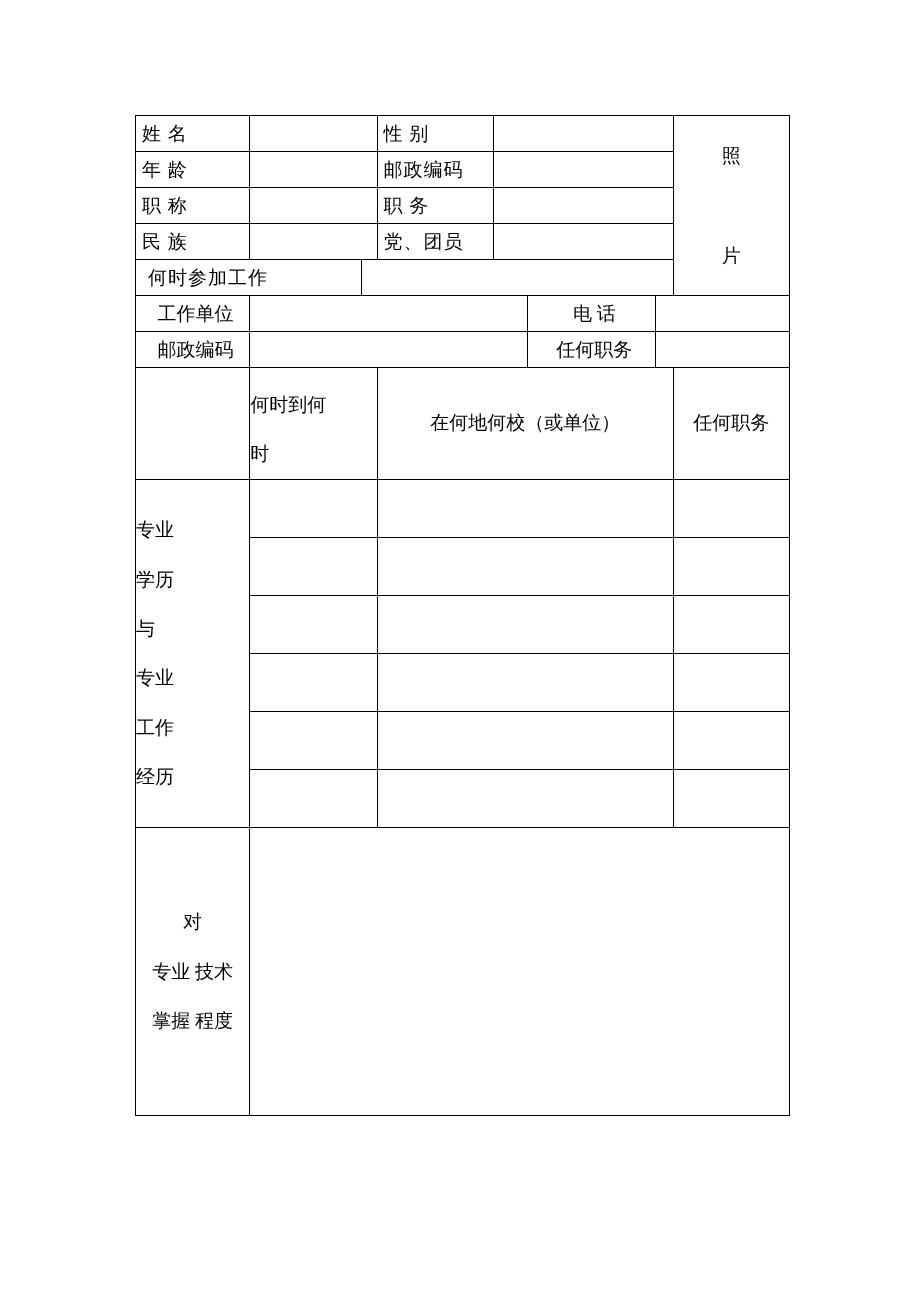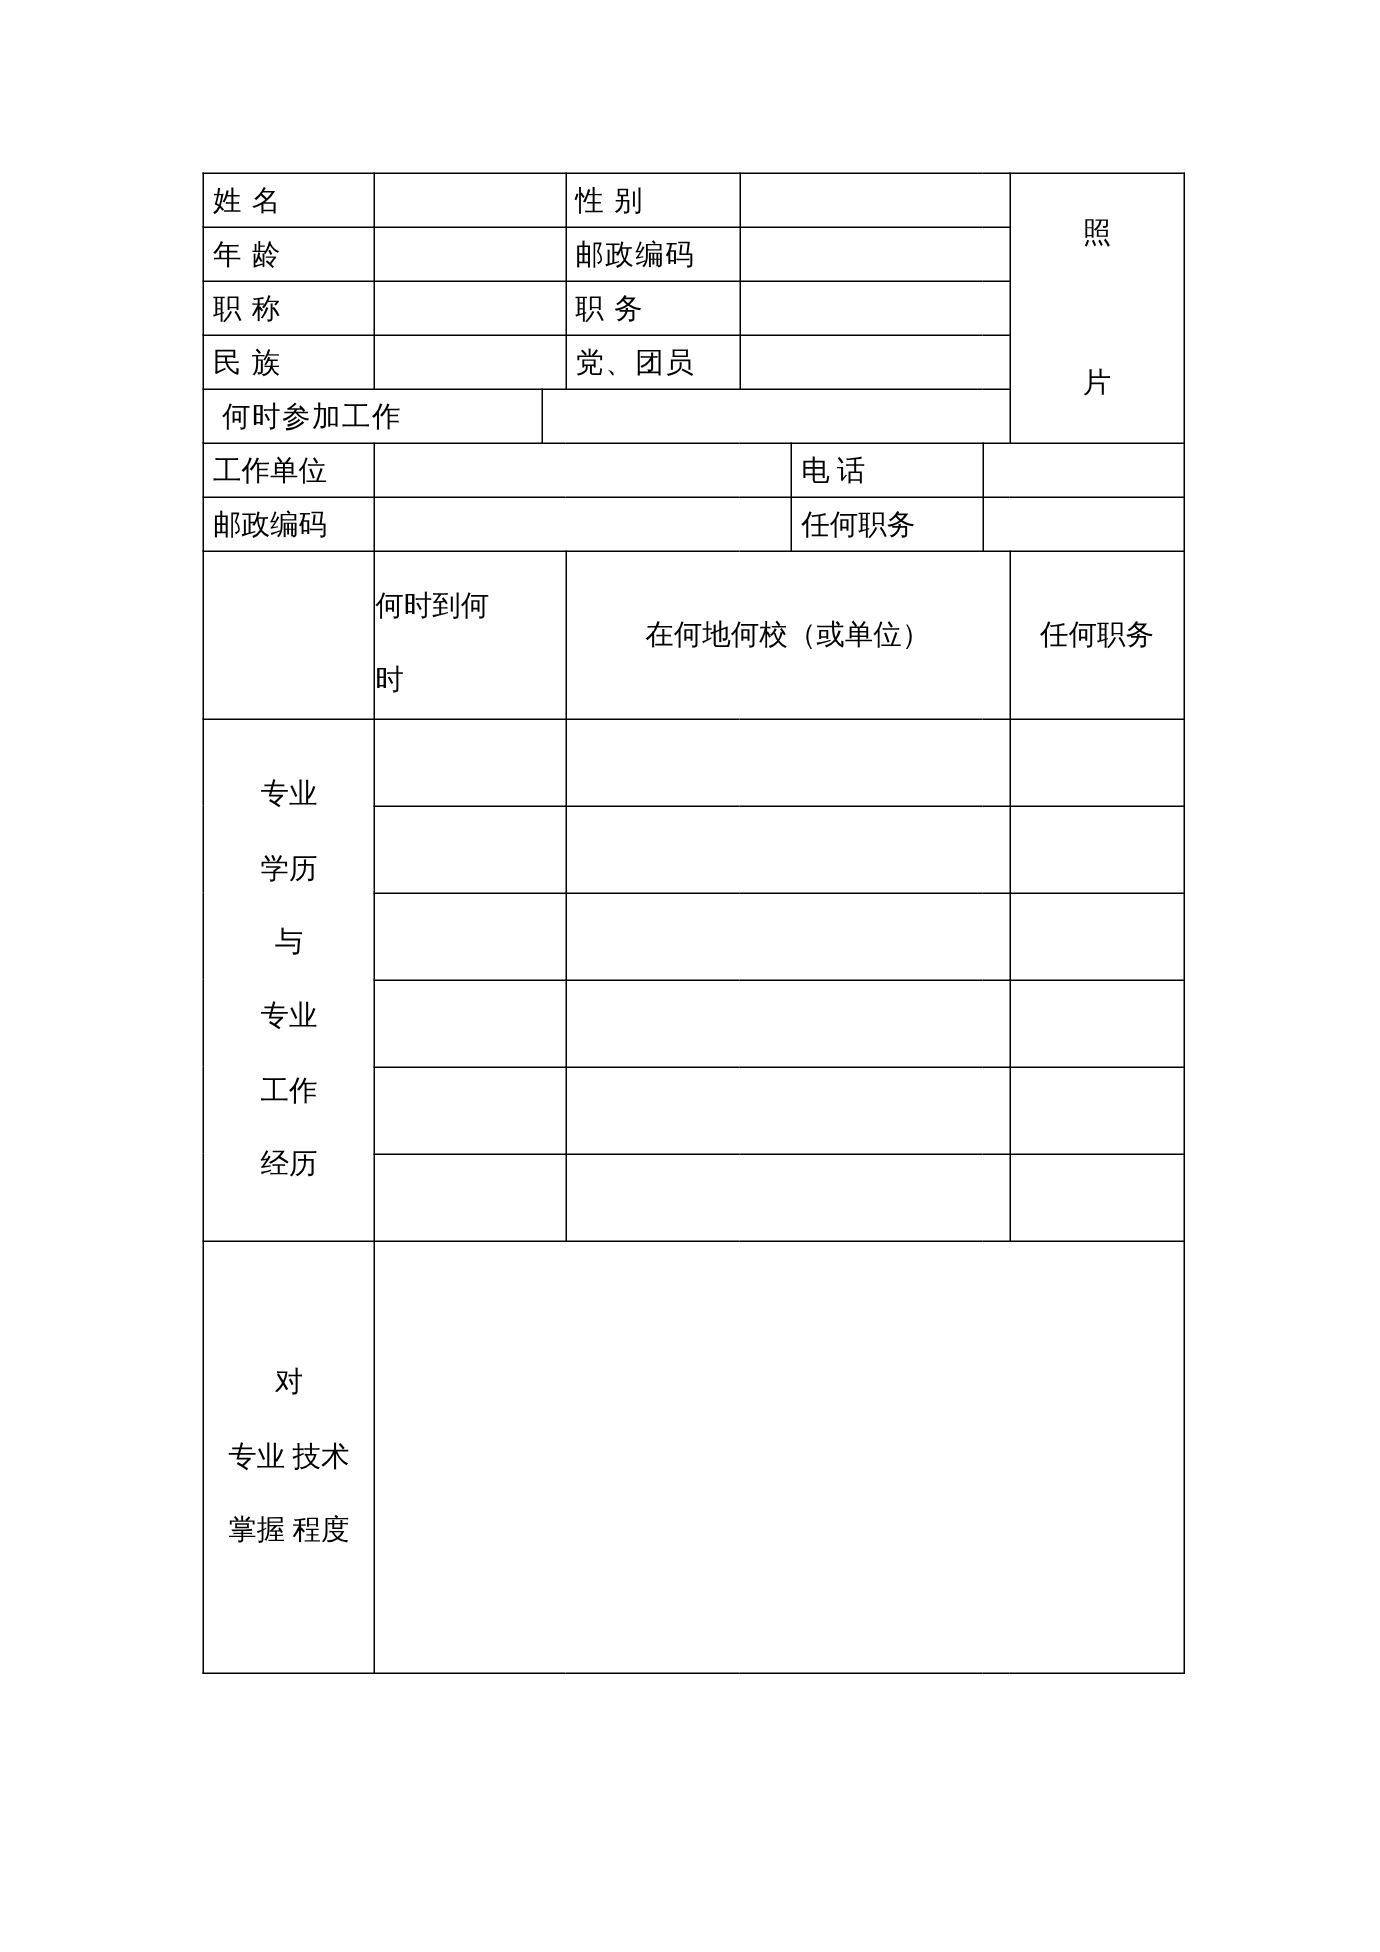--- a/index.html
+++ b/index.html
@@ -28,34 +28,33 @@
       vertical-align: middle;
       padding: 0;
       height: 36px;
     }
     .label {
       text-align: left;
       padding-left: 6px;
       letter-spacing: 1px;
     }
     .label-sp {
-      text-align: left;
+      text-align: center;
       padding-left: 6px;
     }
     .center {
       text-align: center;
       margin-left: 36px;
     }
     .photo-cell {
       text-align: center;
       vertical-align: middle;
       line-height: 2.6;
     }
     .vert-label {
-      text-align: center;
       vertical-align: middle;
       line-height: 2.6;
       padding: 10px 0;
     }
     .header-cell {
       text-align: left;
       vertical-align: top;
       padding-top: 12px;
       line-height: 2.6;
       height: 85px;

